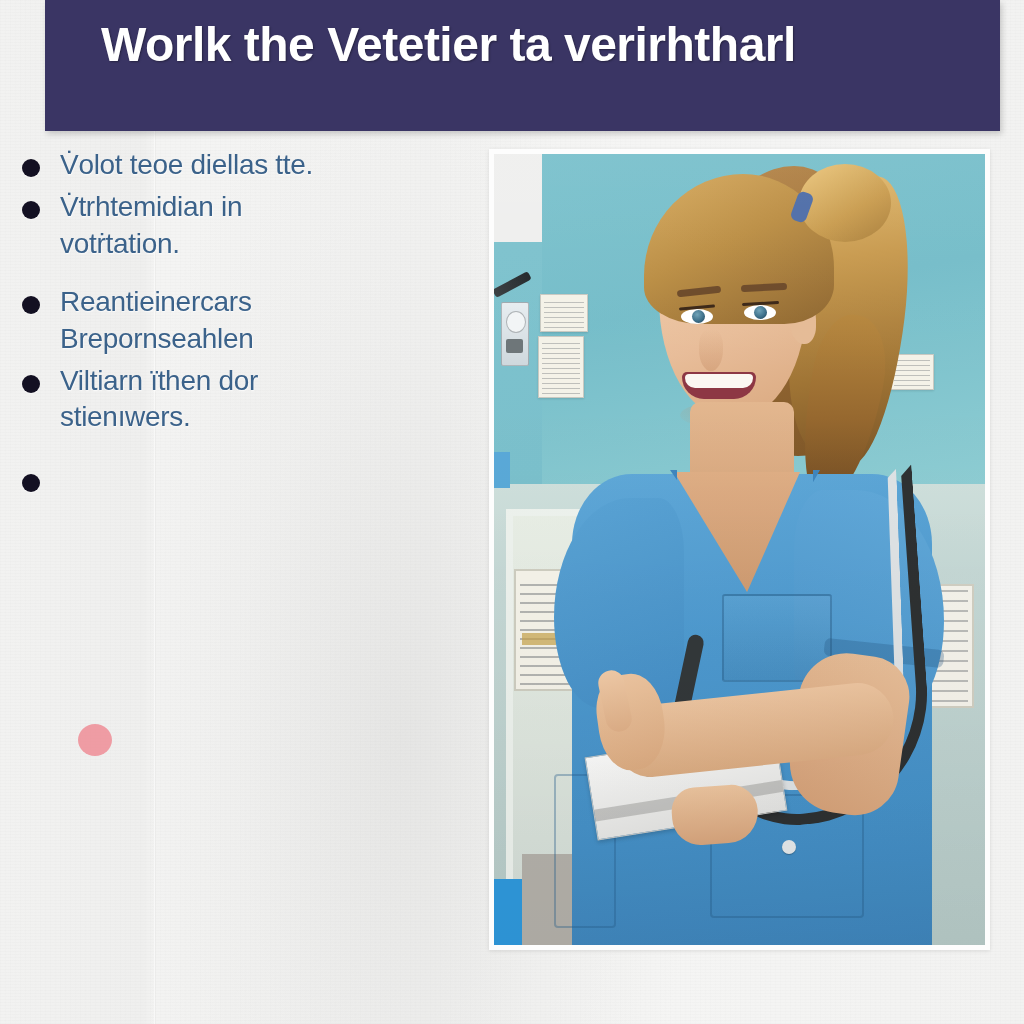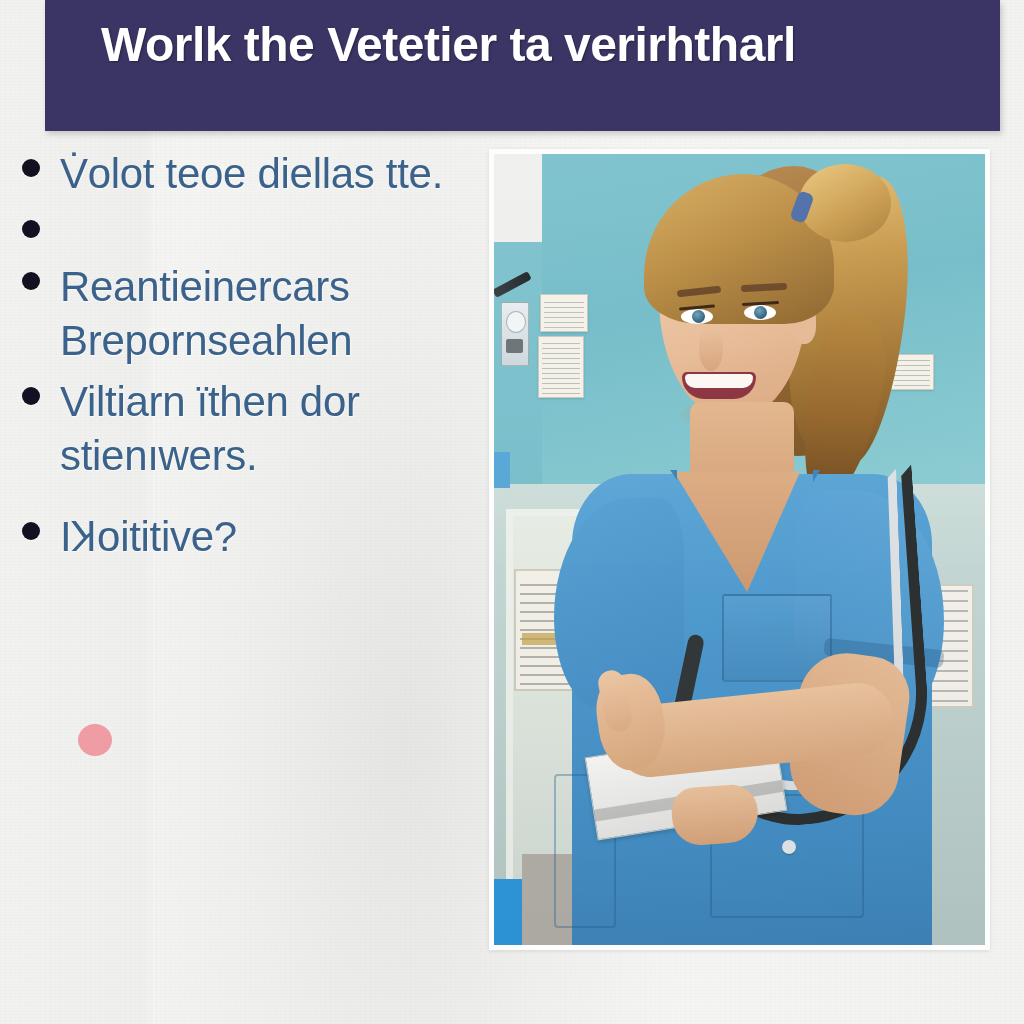--- a/index.html
+++ b/index.html
@@ -67,21 +67,21 @@
     flex:0 0 auto;
     width:18px;height:18px;
     border-radius:50%;
     background:#131022;
     margin:12px 20px 0 14px;
     box-shadow:0 1px 1px rgba(255,255,255,0.55);
   }
   .bullet-text{
     flex:1 1 auto;
     color:#3b628a;
-    font-size:42px;
+    font-size:28px;
     line-height:1.30;
     letter-spacing:-0.3px;
     text-shadow:0.5px 0.5px 1.5px rgba(255,255,255,0.9);
   }
   .b-gap-top{margin-top:22px;}
   .b-gap-top2{margin-top:26px;}
 
   .pink-dot{
     position:absolute;left:78px;top:724px;
     width:34px;height:32px;border-radius:50%;
@@ -428,43 +428,44 @@
 
     <div class="bullet-row">
       <span class="bullet-dot"></span>
       <div class="bullet-text">
         <div>V̇olot teoe diellas tte.</div>
       </div>
     </div>
 
     <div class="bullet-row">
       <span class="bullet-dot"></span>
+      <div class="bullet-text">
+        <div>V̇trhtemidian in</div>
+        <div>votṙtation.</div>
+      </div>
     </div>
 
     <div class="bullet-row b-gap-top">
       <span class="bullet-dot"></span>
       <div class="bullet-text">
         <div>Reantieinercars</div>
         <div>Brepornseahlen</div>
       </div>
     </div>
 
     <div class="bullet-row">
       <span class="bullet-dot"></span>
       <div class="bullet-text">
         <div>Viltiarn ïthen dor</div>
         <div>stienıwers.</div>
       </div>
     </div>
 
     <div class="bullet-row b-gap-top2">
       <span class="bullet-dot"></span>
-      <div class="bullet-text">
-        <div>IꞰoititive?</div>
-      </div>
     </div>
 
   </div>
 
   <div class="pink-dot"></div>
 
   <div class="photo-frame">
     <div class="photo">
 
       <div class="wall-teal"></div>

